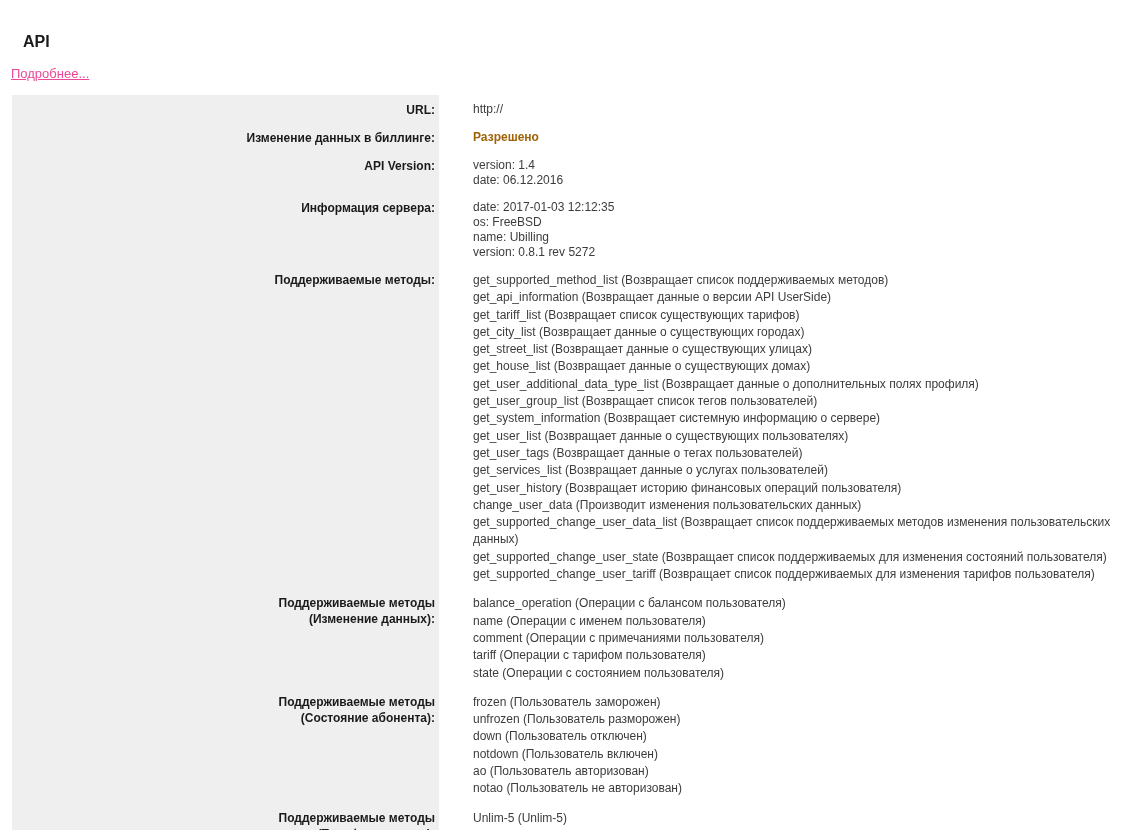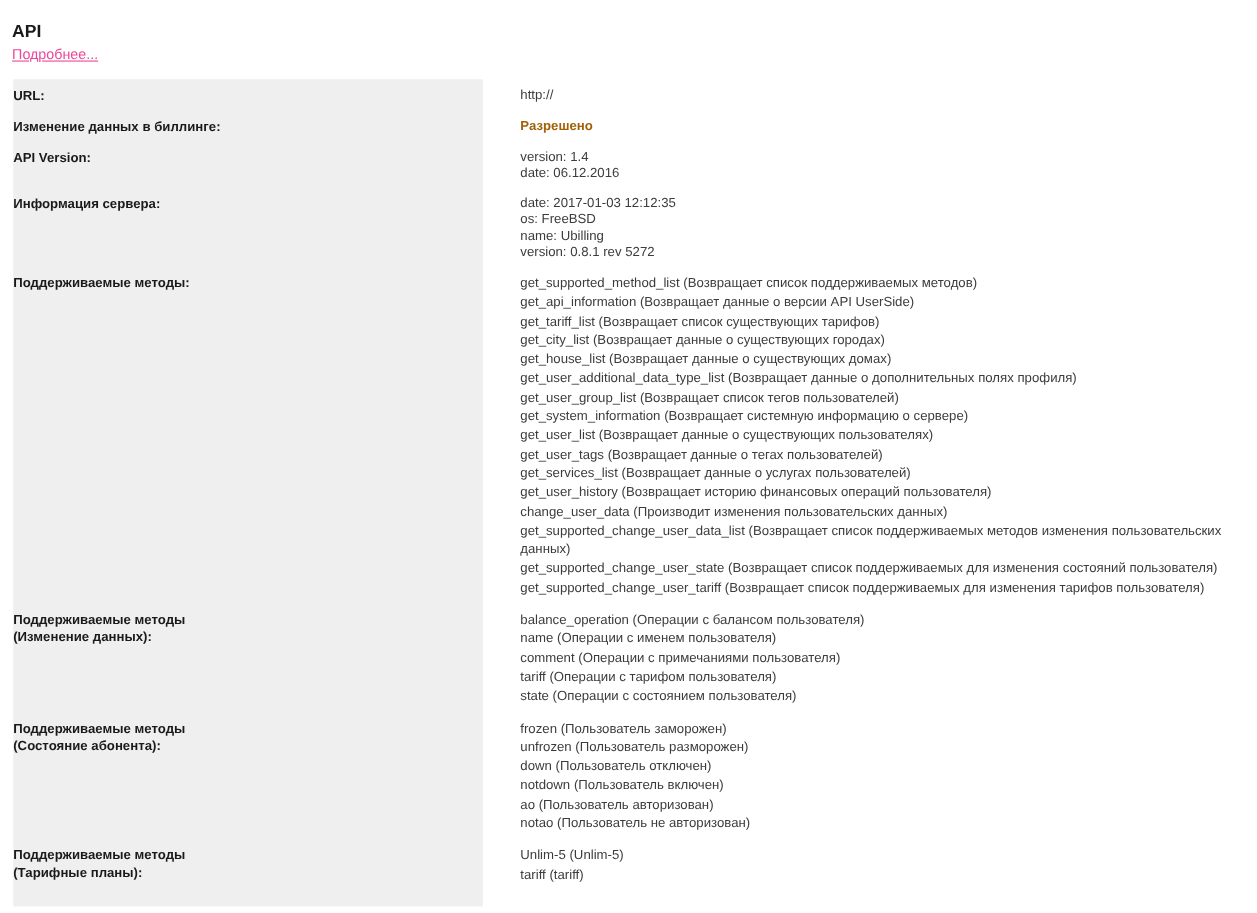--- a/index.html
+++ b/index.html
@@ -11,21 +11,21 @@
     width: 1143px;
     height: 830px;
     overflow: hidden;
     font-family: "Liberation Sans", "DejaVu Sans", sans-serif;
   }
   .page-header {
     padding-left: 11px;
     padding-top: 21px;
   }
   .page-title {
-    margin: 0;
+    margin: 12px;
     font-size: 16px;
     font-weight: bold;
     color: #1a1a1a;
     line-height: 18px;
   }
   .more-link {
     display: inline-block;
     margin-top: 3px;
     font-size: 13px;
     color: #4d7ba1;
@@ -54,21 +54,21 @@
     position: relative;
     display: flex;
     align-items: flex-start;
     margin-bottom: 12px;
   }
   .row-label {
     width: 449px;
     flex-shrink: 0;
     box-sizing: border-box;
     padding-right: 26px;
-    text-align: left;
+    text-align: right;
     font-size: 12px;
     font-weight: bold;
     color: #1a1a1a;
     line-height: 16px;
   }
   .row-value {
     padding-left: 12px;
     max-width: 660px;
     font-size: 12px;
     color: #3c3c3c;
@@ -133,20 +133,21 @@
     </div>
     <div class="row">
       <div class="row-label">
         <div>Поддерживаемые методы:</div>
       </div>
       <div class="row-value">
         <div class="method-line"><span class="method-name">get_supported_method_list</span> <span class="method-desc">(Возвращает список поддерживаемых методов)</span></div>
         <div class="method-line"><span class="method-name">get_api_information</span> <span class="method-desc">(Возвращает данные о версии API UserSide)</span></div>
         <div class="method-line"><span class="method-name">get_tariff_list</span> <span class="method-desc">(Возвращает список существующих тарифов)</span></div>
         <div class="method-line"><span class="method-name">get_city_list</span> <span class="method-desc">(Возвращает данные о существующих городах)</span></div>
+        <div class="method-line"><span class="method-name">get_street_list</span> <span class="method-desc">(Возвращает данные о существующих улицах)</span></div>
         <div class="method-line"><span class="method-name">get_house_list</span> <span class="method-desc">(Возвращает данные о существующих домах)</span></div>
         <div class="method-line"><span class="method-name">get_user_additional_data_type_list</span> <span class="method-desc">(Возвращает данные о дополнительных полях профиля)</span></div>
         <div class="method-line"><span class="method-name">get_user_group_list</span> <span class="method-desc">(Возвращает список тегов пользователей)</span></div>
         <div class="method-line"><span class="method-name">get_system_information</span> <span class="method-desc">(Возвращает системную информацию о сервере)</span></div>
         <div class="method-line"><span class="method-name">get_user_list</span> <span class="method-desc">(Возвращает данные о существующих пользователях)</span></div>
         <div class="method-line"><span class="method-name">get_user_tags</span> <span class="method-desc">(Возвращает данные о тегах пользователей)</span></div>
         <div class="method-line"><span class="method-name">get_services_list</span> <span class="method-desc">(Возвращает данные о услугах пользователей)</span></div>
         <div class="method-line"><span class="method-name">get_user_history</span> <span class="method-desc">(Возвращает историю финансовых операций пользователя)</span></div>
         <div class="method-line"><span class="method-name">change_user_data</span> <span class="method-desc">(Производит изменения пользовательских данных)</span></div>
         <div class="method-line"><span class="method-name">get_supported_change_user_data_list</span> <span class="method-desc">(Возвращает список поддерживаемых методов изменения пользовательских данных)</span></div>

